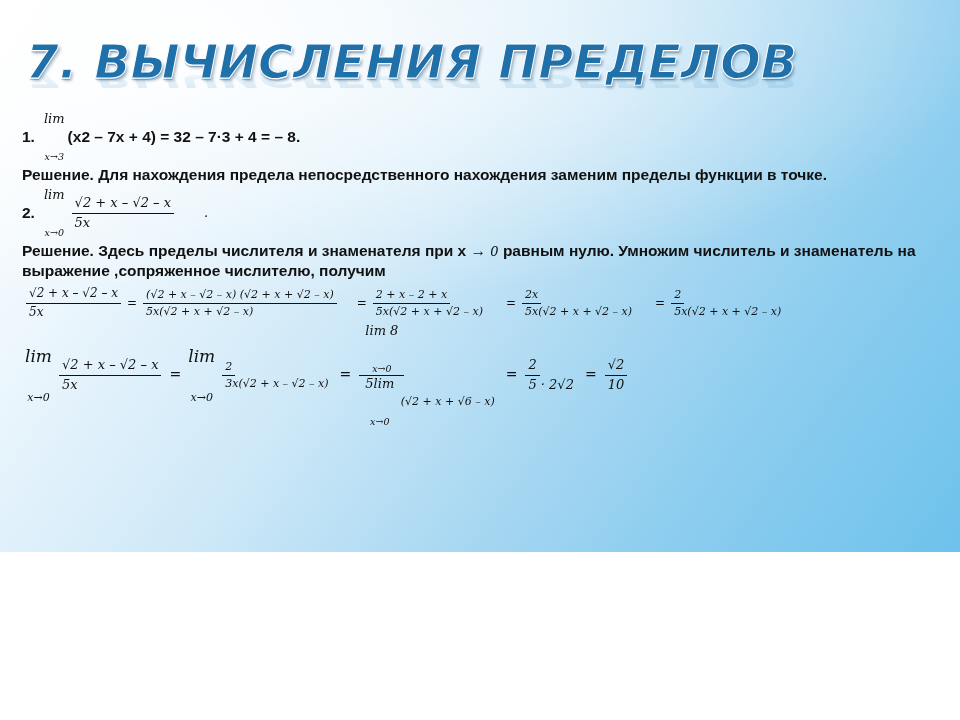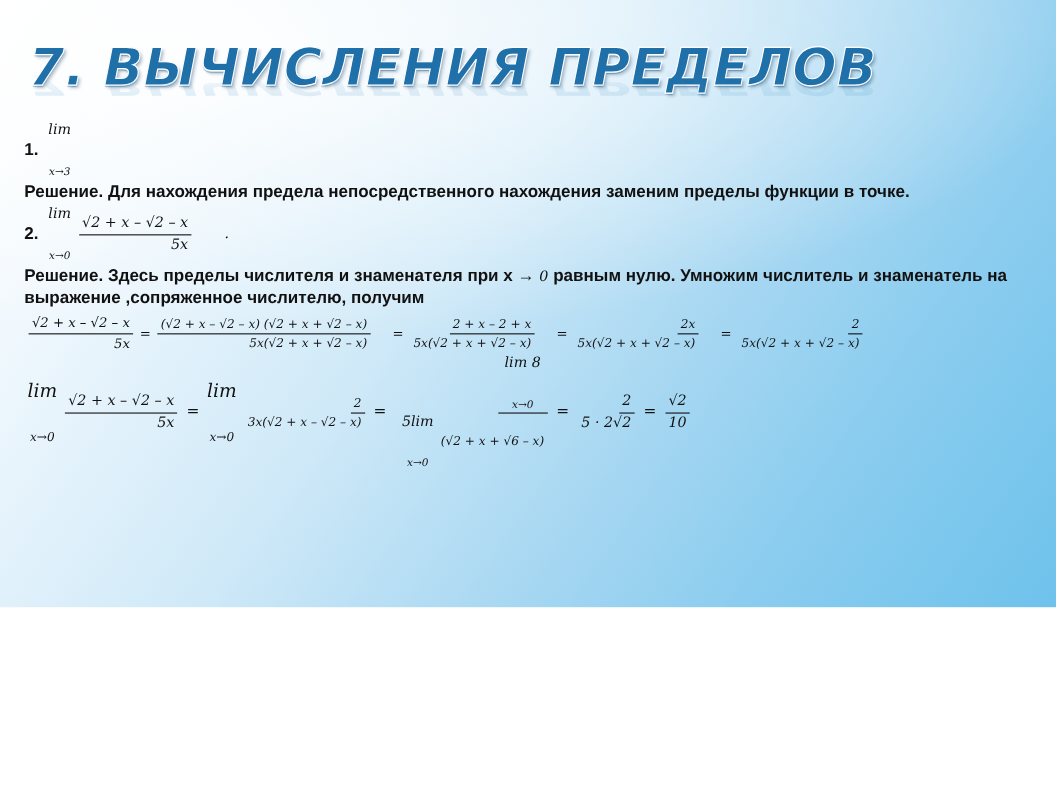--- a/index.html
+++ b/index.html
@@ -112,21 +112,21 @@
     gap: 26px;
   }
   .lim .lim-top { font-size: 13px; }
   .lim .lim-bot { font-size: 9.5px; margin-top: 1px; }
   .lim.big .lim-top { font-size: 17px; }
   .lim.big .lim-bot { font-size: 11px; }
 
   .frac {
     display: inline-flex;
     flex-direction: column;
-    align-items: flex-end;
+    align-items: flex-start;
     vertical-align: middle;
     margin: 0 4px;
     font-family: "DejaVu Serif", serif;
     font-style: italic;
     font-weight: normal;
   }
   .frac .fnum {
     padding: 0 3px 1px 3px;
     border-bottom: 1px solid #111;
     white-space: nowrap;
@@ -170,20 +170,21 @@
   <div class="title-reflection">7. Вычисления пределов</div>
 
   <div class="body-area">
 
     <div class="row">
       <span class="num">1.</span>
       <span class="lim">
         <span class="lim-top">lim</span>
         <span class="lim-bot">x→3</span>
       </span>
+      <span class="txt">(x2 – 7x + 4) = 32 – 7·3 + 4 = – 8.</span>
     </div>
 
     <div class="para">
       <span class="txt">Решение.</span>
       <span class="txt">Для нахождения предела непосредственного нахождения заменим пределы функции в точке.</span>
     </div>
 
     <div class="row" style="margin-top:4px;">
       <span class="num">2.</span>
       <span class="lim">

